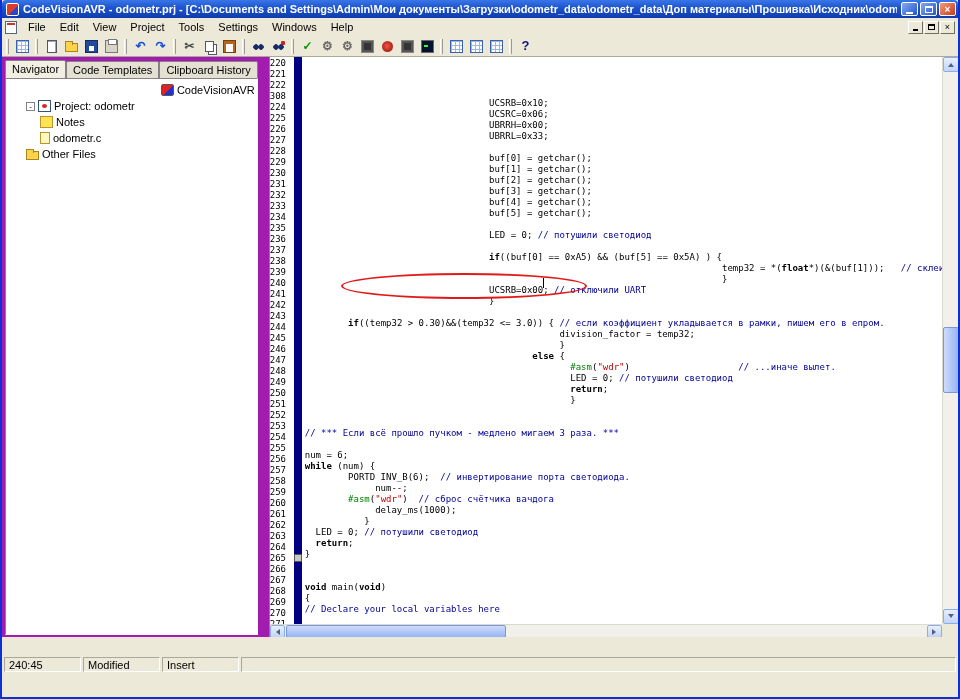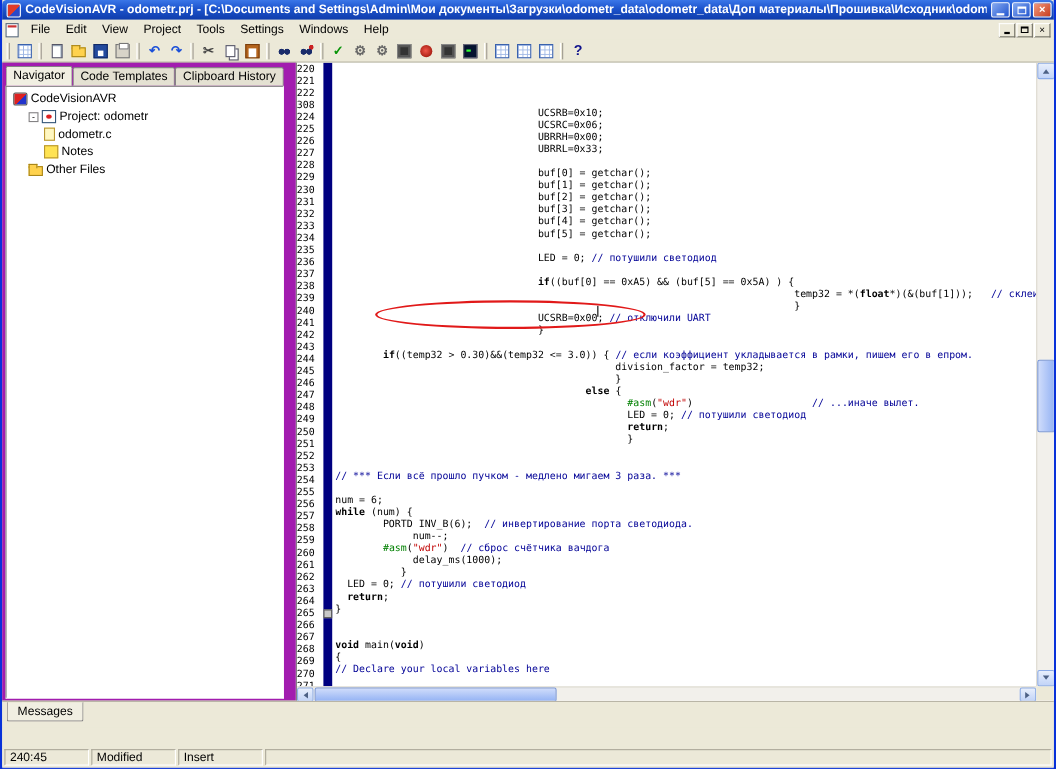--- a/index.html
+++ b/index.html
@@ -233,36 +233,36 @@
 
   <div class="main">
 
     <div class="sidebar">
       <div class="side-tabs">
           <span class="side-tab active">Navigator</span>
           <span class="side-tab">Code Templates</span>
           <span class="side-tab">Clipboard History</span>
         </div>
       <div class="tree-panel">
-          <div class="tree-row" style="padding-left: 4px;">
+          <div class="tree-row" style="padding-left: 4px; justify-content: flex-end;">
             <span class="nicon app"></span>
             <span>CodeVisionAVR</span>
           </div>
           <div class="tree-row" style="padding-left: 18px;">
             <span class="expander">-</span>
             <span class="nicon project"></span>
             <span>Project: odometr</span>
           </div>
           <div class="tree-row" style="padding-left: 32px;">
+            <span class="nicon notes"></span>
+            <span>Notes</span>
+          </div>
+          <div class="tree-row" style="padding-left: 32px;">
             <span class="nicon cfile"></span>
             <span>odometr.c</span>
-          </div>
-          <div class="tree-row" style="padding-left: 32px;">
-            <span class="nicon notes"></span>
-            <span>Notes</span>
           </div>
           <div class="tree-row" style="padding-left: 18px;">
             <span class="nicon folder"></span>
             <span>Other Files</span>
           </div>
         </div>
     </div>
 
     <div class="editor">
       <div class="gutter">
@@ -341,23 +341,20 @@
         <span class="hthumb"></span>
         <span class="sb-btn sb-right">
             <span class="tri right"></span>
           </span>
       </div>
       <div class="sb-corner"></div>
     </div>
 
   </div>
 
-  <div class="messages">
-    <span class="msg-tab">Messages</span>
-  </div>
 
   <div class="filler"></div>
 
   <div class="statusbar">
     <span class="sb-cell w56">240:45</span>
     <span class="sb-cell w56">Modified</span>
     <span class="sb-cell w56">Insert</span>
     <span class="sb-cell rest"></span>
   </div>
 

